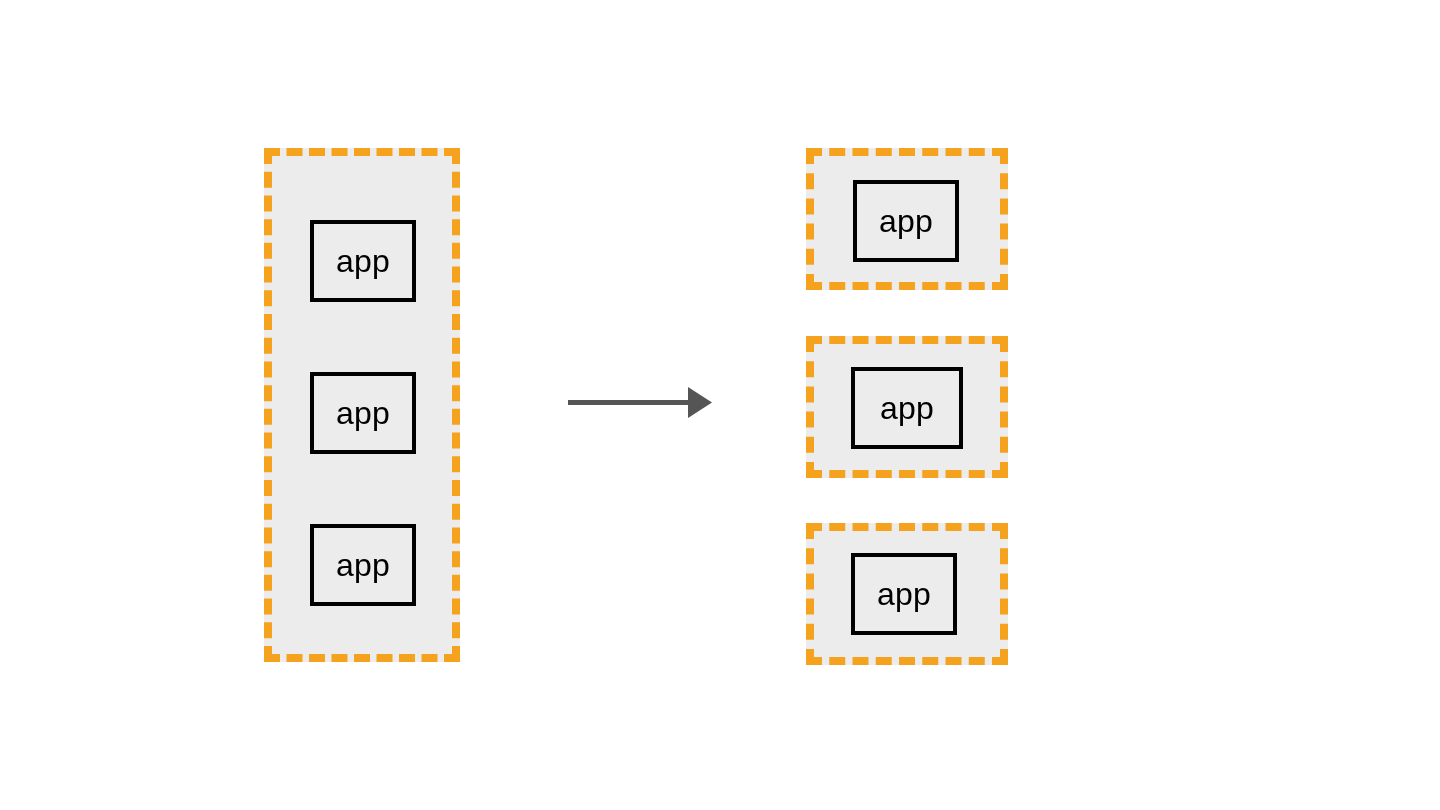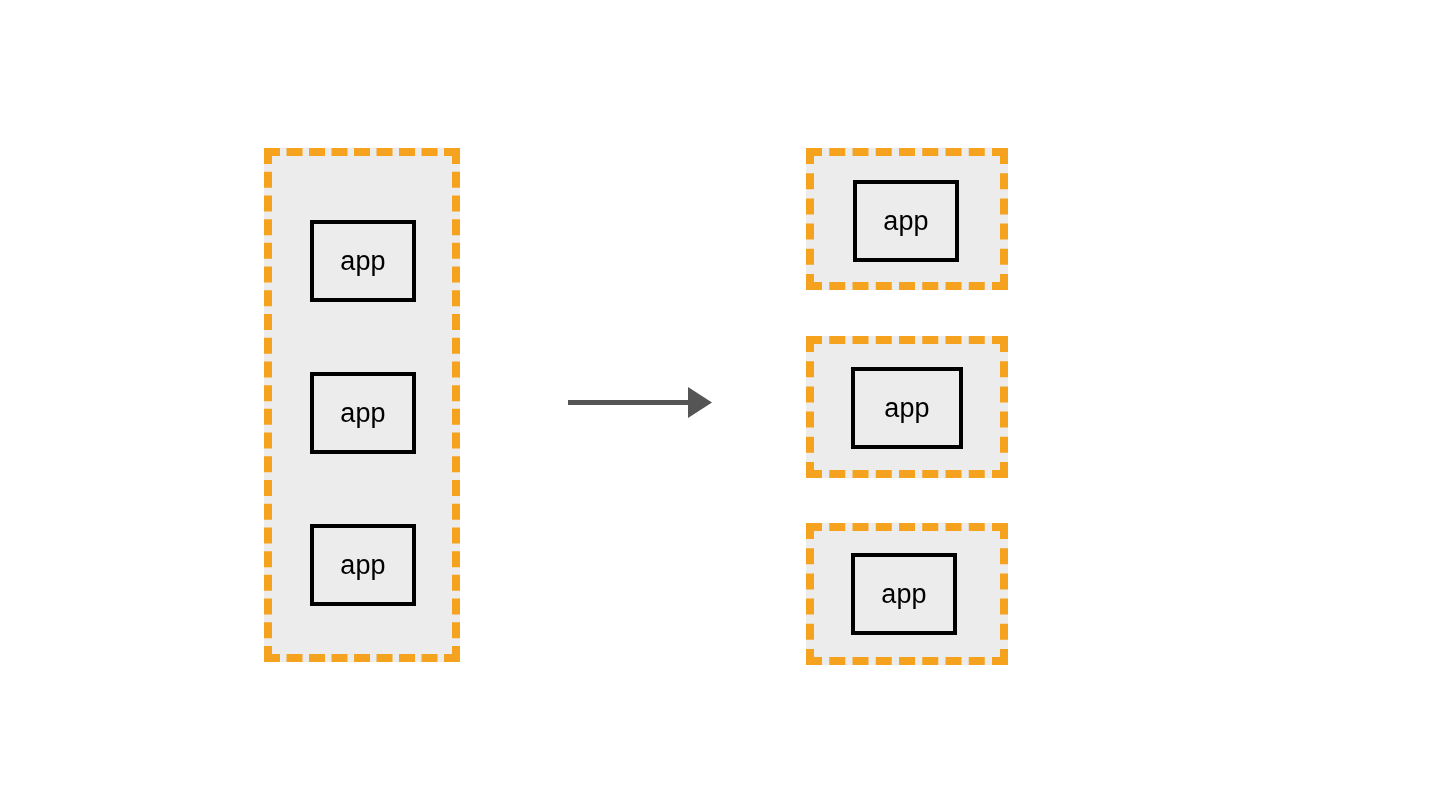--- a/index.html
+++ b/index.html
@@ -64,21 +64,21 @@
     position: absolute;
     box-sizing: border-box;
     background: #ececec;
     border: 4px solid #000000;
     display: flex;
     align-items: center;
     justify-content: center;
   }
   .app-label {
     font-family: "Liberation Sans", sans-serif;
-    font-size: 27px;
+    font-size: 32px;
     line-height: 1;
     color: #000000;
     letter-spacing: 0.2px;
     user-select: none;
   }
 
   #left-app-1 { left: 310px; top: 220px; width: 106px; height: 82px; }
   #left-app-2 { left: 310px; top: 372px; width: 106px; height: 82px; }
   #left-app-3 { left: 310px; top: 524px; width: 106px; height: 82px; }
 

